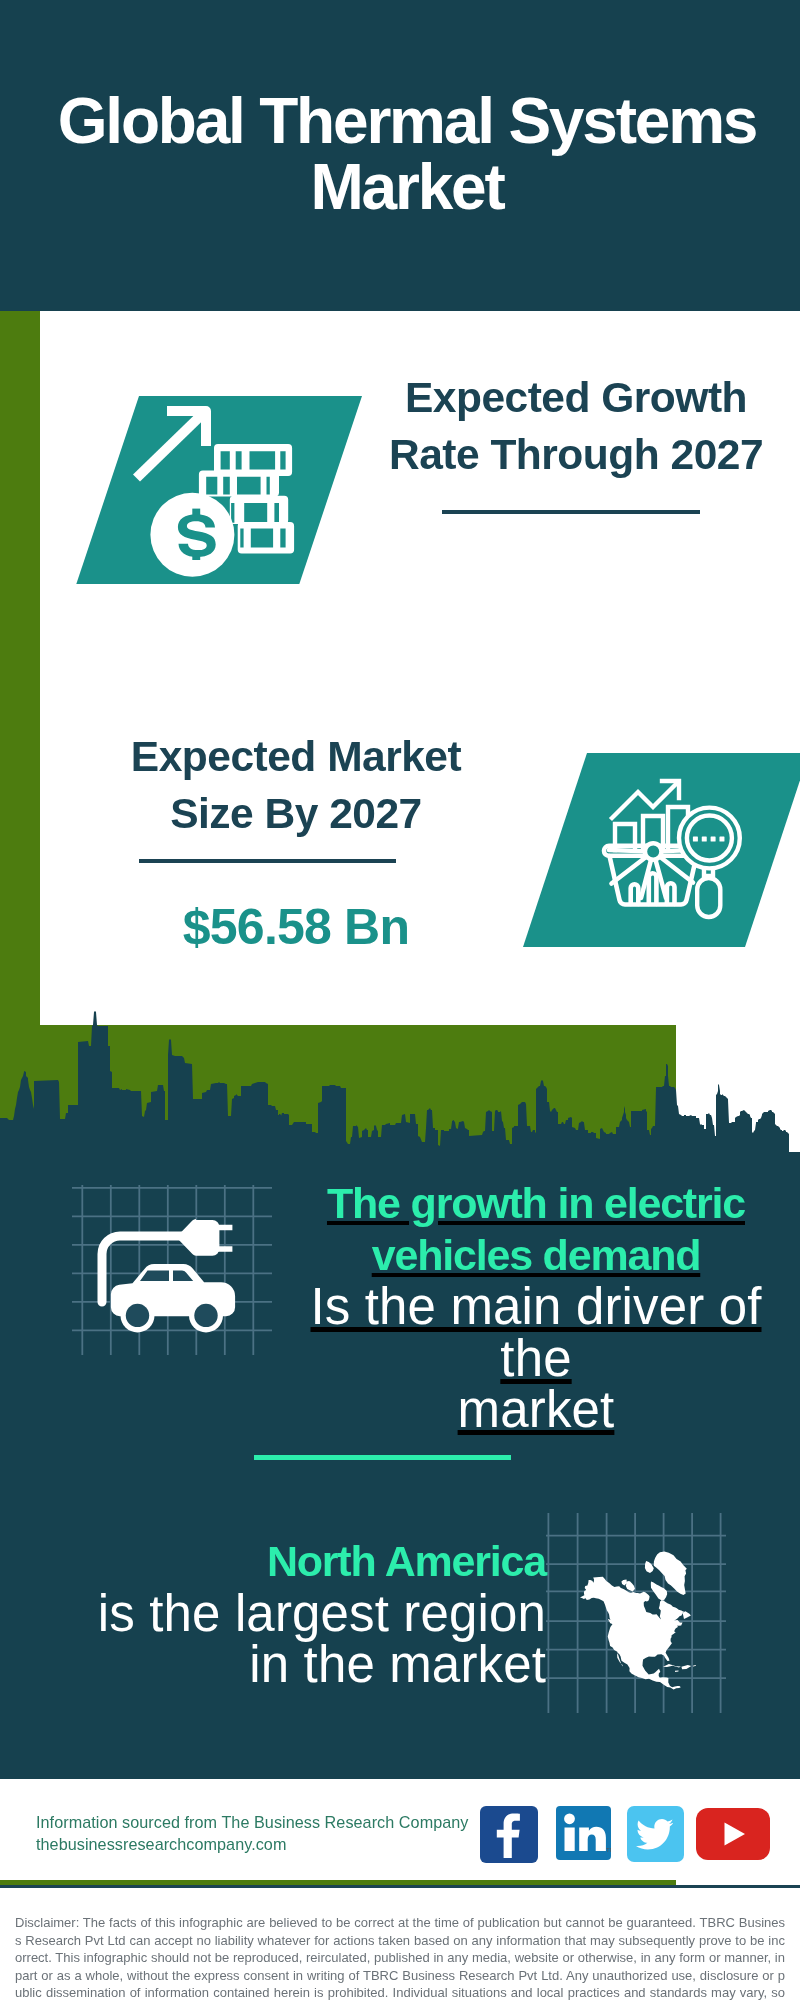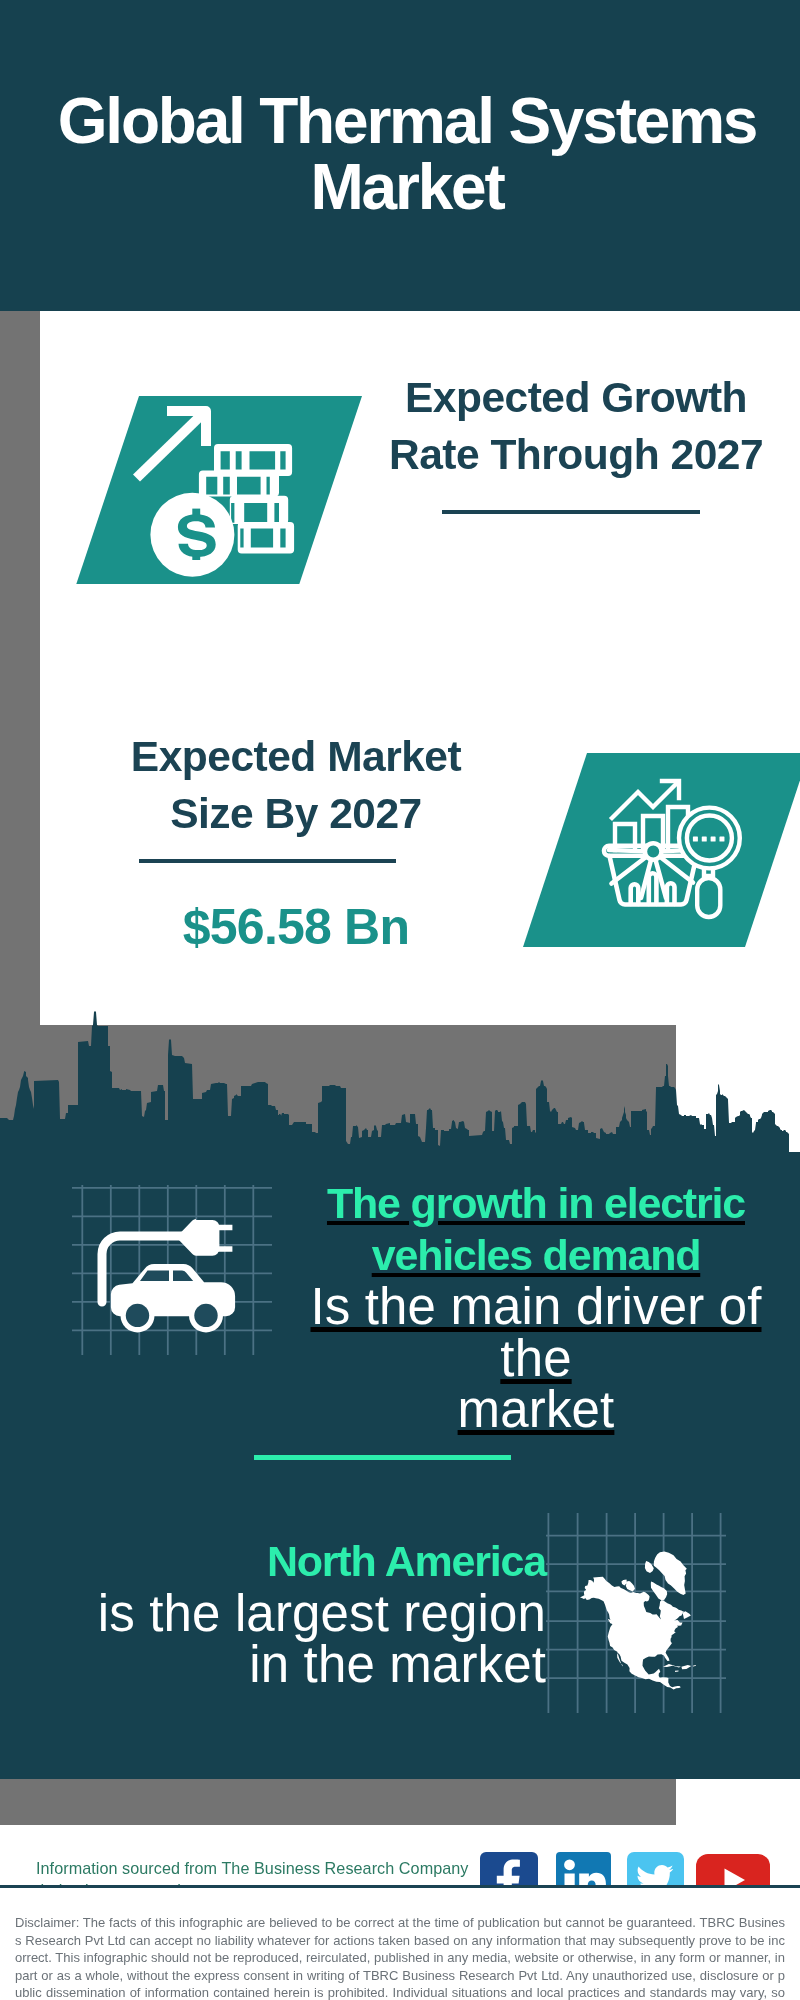--- a/index.html
+++ b/index.html
@@ -1,18 +1,18 @@
 <!DOCTYPE html>
 <html><head>
 <meta charset="utf-8">
 <style>
   html,body{margin:0;padding:0;}
   body{width:800px;height:2000px;background:#ffffff;font-family:"Liberation Sans",sans-serif;overflow:hidden;
        -webkit-font-smoothing:antialiased;}
-  .page{position:relative;width:676px;height:2000px;background:#737373;}
+  .page{position:relative;width:676px;height:2000px;background:#4d7c0f;}
 
   
   .hero{position:absolute;left:0;top:0;width:800px;height:311px;background:#16414F;}
   .hero-title{position:absolute;left:7px;top:0;width:800px;color:#ffffff;font-size:64px;font-weight:bold;
       line-height:66px;text-align:center;letter-spacing:-2.2px;padding-top:88px;box-sizing:border-box;}
 
   
   .mid{position:absolute;left:0;top:311px;width:800px;height:714px;background:#ffffff;margin-left:40px;}
 
   
@@ -35,21 +35,21 @@
   .ev-text{position:absolute;left:286px;top:1178px;width:500px;text-align:center;text-decoration:underline;}
   .hl{color:#2CEDAC;font-size:43px;font-weight:bold;line-height:51.5px;letter-spacing:-1.2px;}
   .sub{color:#ffffff;font-size:51px;font-weight:normal;line-height:51.5px;letter-spacing:0.15px;}
   .sep{position:absolute;left:254px;top:1455px;width:257px;height:4.5px;background:#2CEDAC;}
 
   
   .na-text{position:absolute;left:46px;top:1536px;width:500px;text-align:right;}
   .na-map{position:absolute;left:546px;top:1513px;}
 
   
-  .footbar{position:absolute;left:0;top:1825px;width:800px;height:101px;background:#ffffff;}
+  .footbar{position:absolute;left:0;top:1779px;width:800px;height:101px;background:#ffffff;}
   .src{position:absolute;left:36px;top:33px;width:460px;color:#2C7A63;font-size:16.2px;line-height:21.5px;letter-spacing:0.05px;}
   .social{position:absolute;top:27px;width:58px;height:57px;}
   .disc{position:absolute;left:0px;top:1885px;width:800px;height:115px;background:#ffffff;
       border-top:3px solid #1B4353;box-sizing:border-box;}
   .disc p{margin:8px;padding:18px 7px 0 7px;color:#6B7278;font-size:13px;line-height:17.5px;
       text-align:justify;word-break:break-all;hyphens:none;}
 </style>
 </head>
 <body>
 

